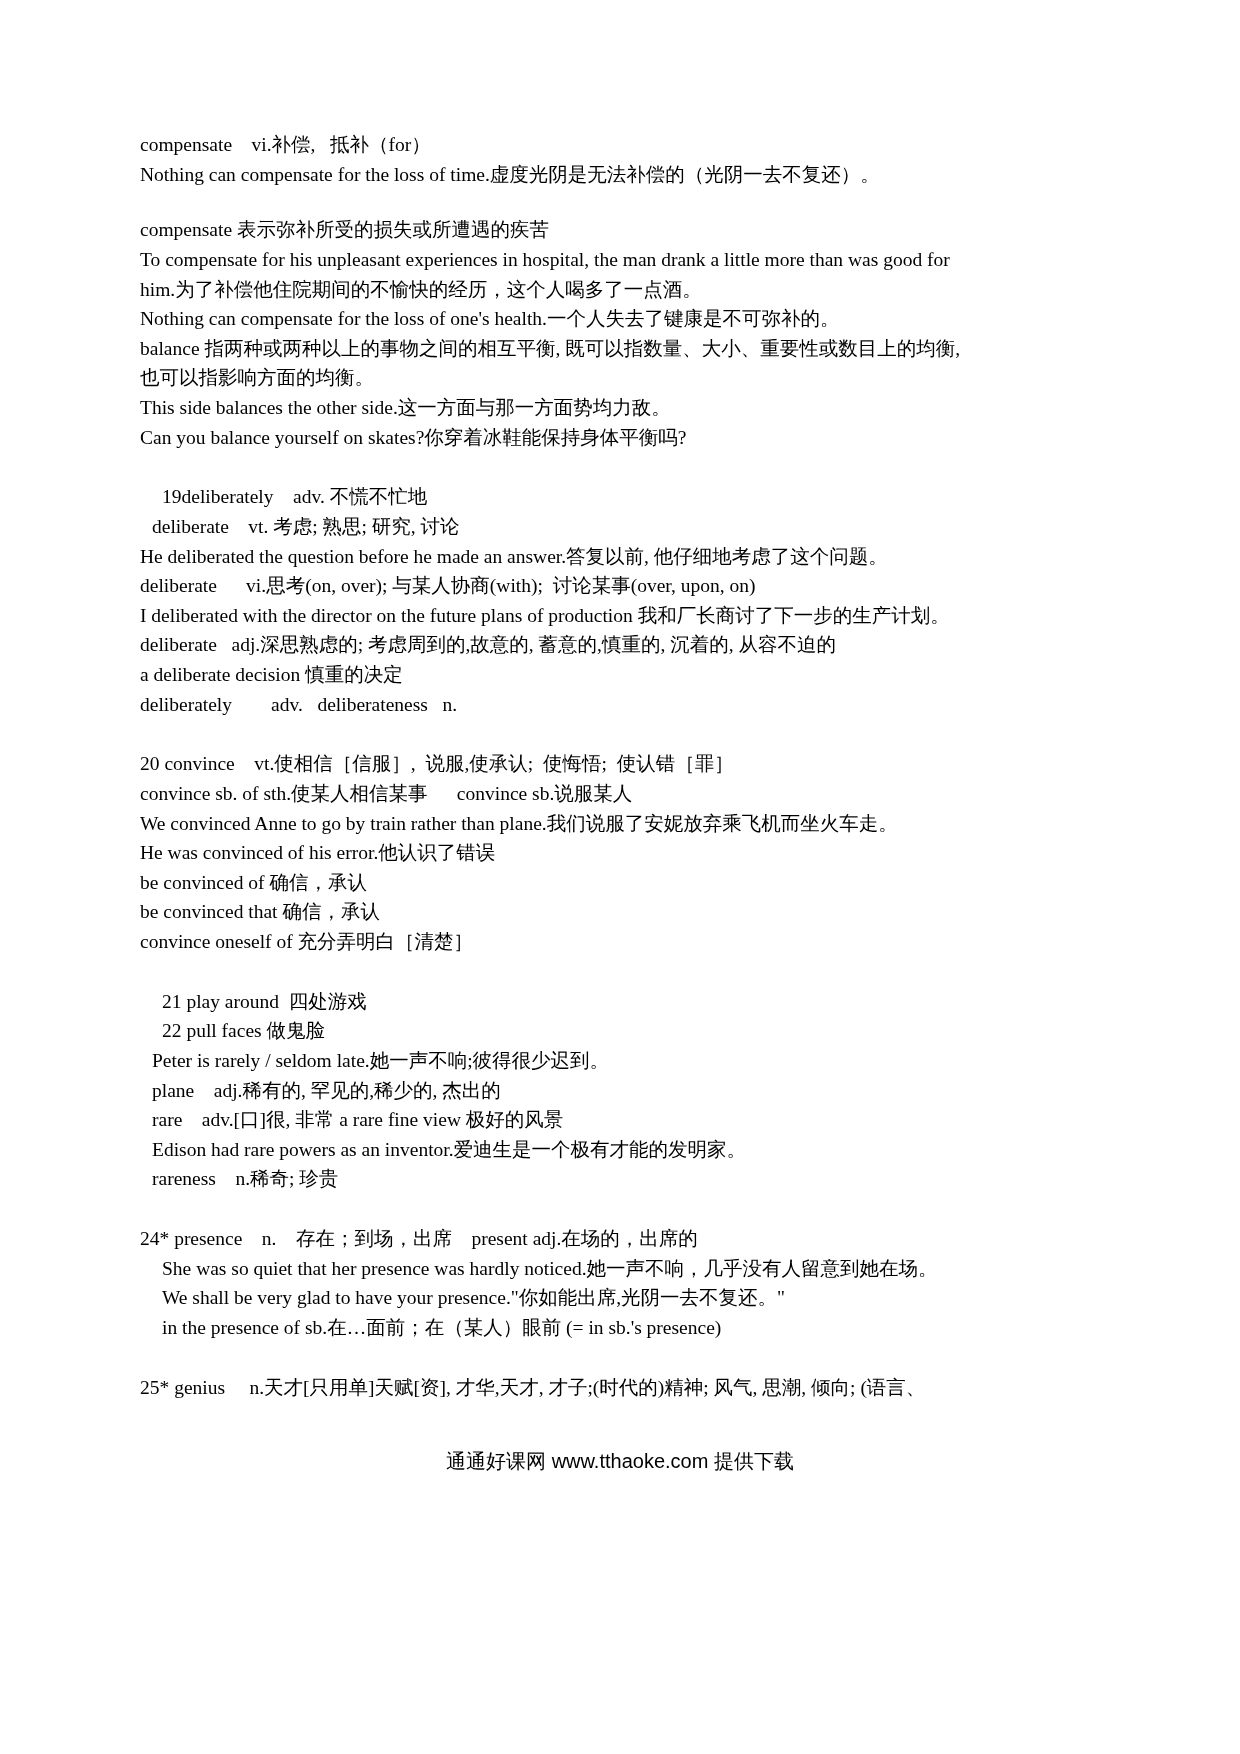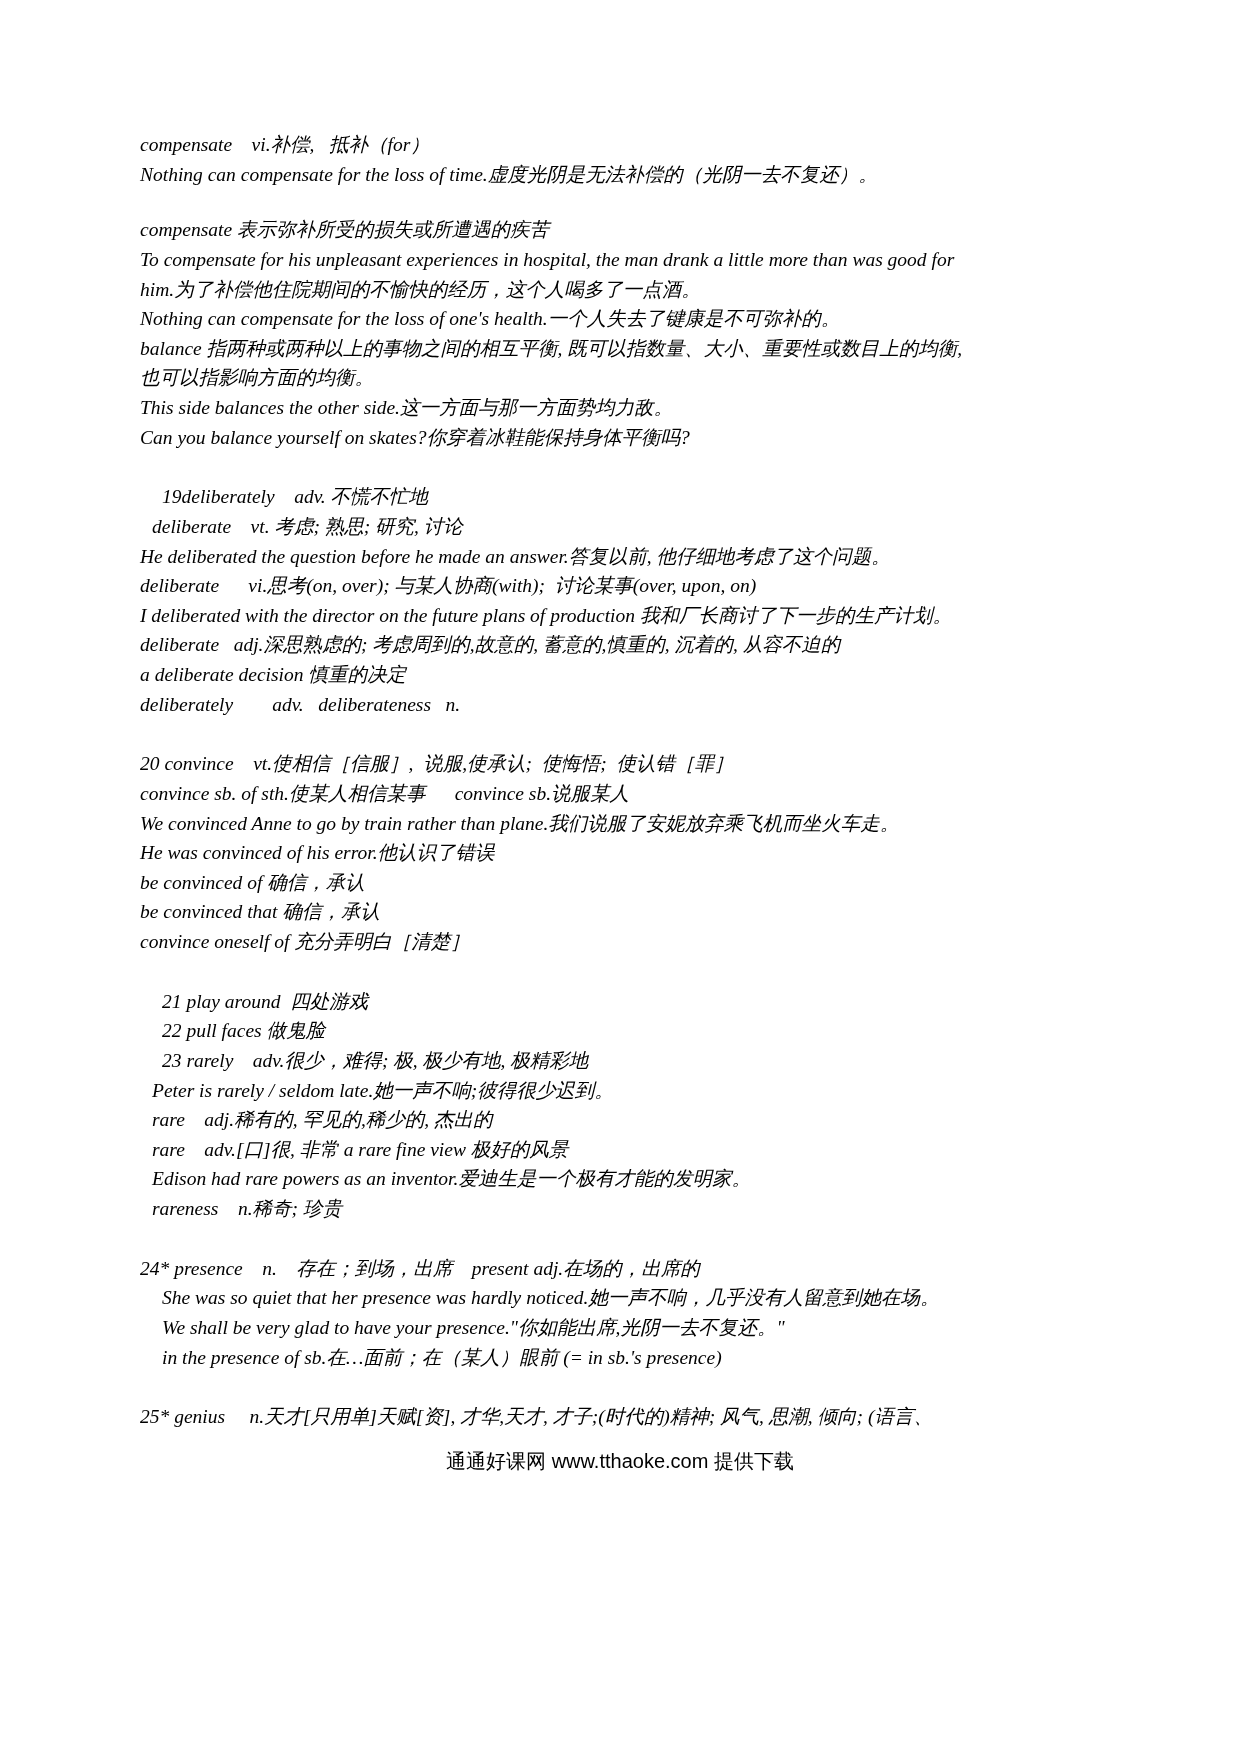--- a/index.html
+++ b/index.html
@@ -14,21 +14,20 @@
     color: #000000;
     position: relative;
   }
   .page {
     position: absolute;
     left: 0; top: 0;
     width: 1240px;
     height: 1754px;
     box-sizing: border-box;
     padding: 130px 140px 0 140px;
-    font-style: italic;
   }
   .doc-body {
     font-size: 19.5px;
     line-height: 1.52;
   }
   .line {
     white-space: pre-wrap;
     margin: 0;
     padding: 0;
   }
@@ -95,23 +94,22 @@
       <p class="line">be convinced of 确信，承认</p>
       <p class="line">be convinced that 确信，承认</p>
       <p class="line">convince oneself of 充分弄明白［清楚］</p>
     </div>
 
     <div class="gap-lg"></div>
 
     <div class="block">
       <p class="line indent-1">21 play around  四处游戏</p>
       <p class="line indent-1">22 pull faces 做鬼脸</p>
-      <p class="line indent-1">23 rarely    adv.很少，难得; 极, 极少有地, 极精彩地</p>
       <p class="line indent-2">Peter is rarely / seldom late.她一声不响;彼得很少迟到。</p>
-      <p class="line indent-2">rare    adj.稀有的, 罕见的,稀少的, 杰出的</p>
+      <p class="line indent-2">plane    adj.稀有的, 罕见的,稀少的, 杰出的</p>
       <p class="line indent-2">rare    adv.[口]很, 非常 a rare fine view 极好的风景</p>
       <p class="line indent-2">Edison had rare powers as an inventor.爱迪生是一个极有才能的发明家。</p>
       <p class="line indent-2">rareness    n.稀奇; 珍贵</p>
     </div>
 
     <div class="gap-lg"></div>
 
     <div class="block">
       <p class="line">24* presence    n.    存在；到场，出席    present adj.在场的，出席的</p>
       <p class="line indent-1">She was so quiet that her presence was hardly noticed.她一声不响，几乎没有人留意到她在场。</p>

